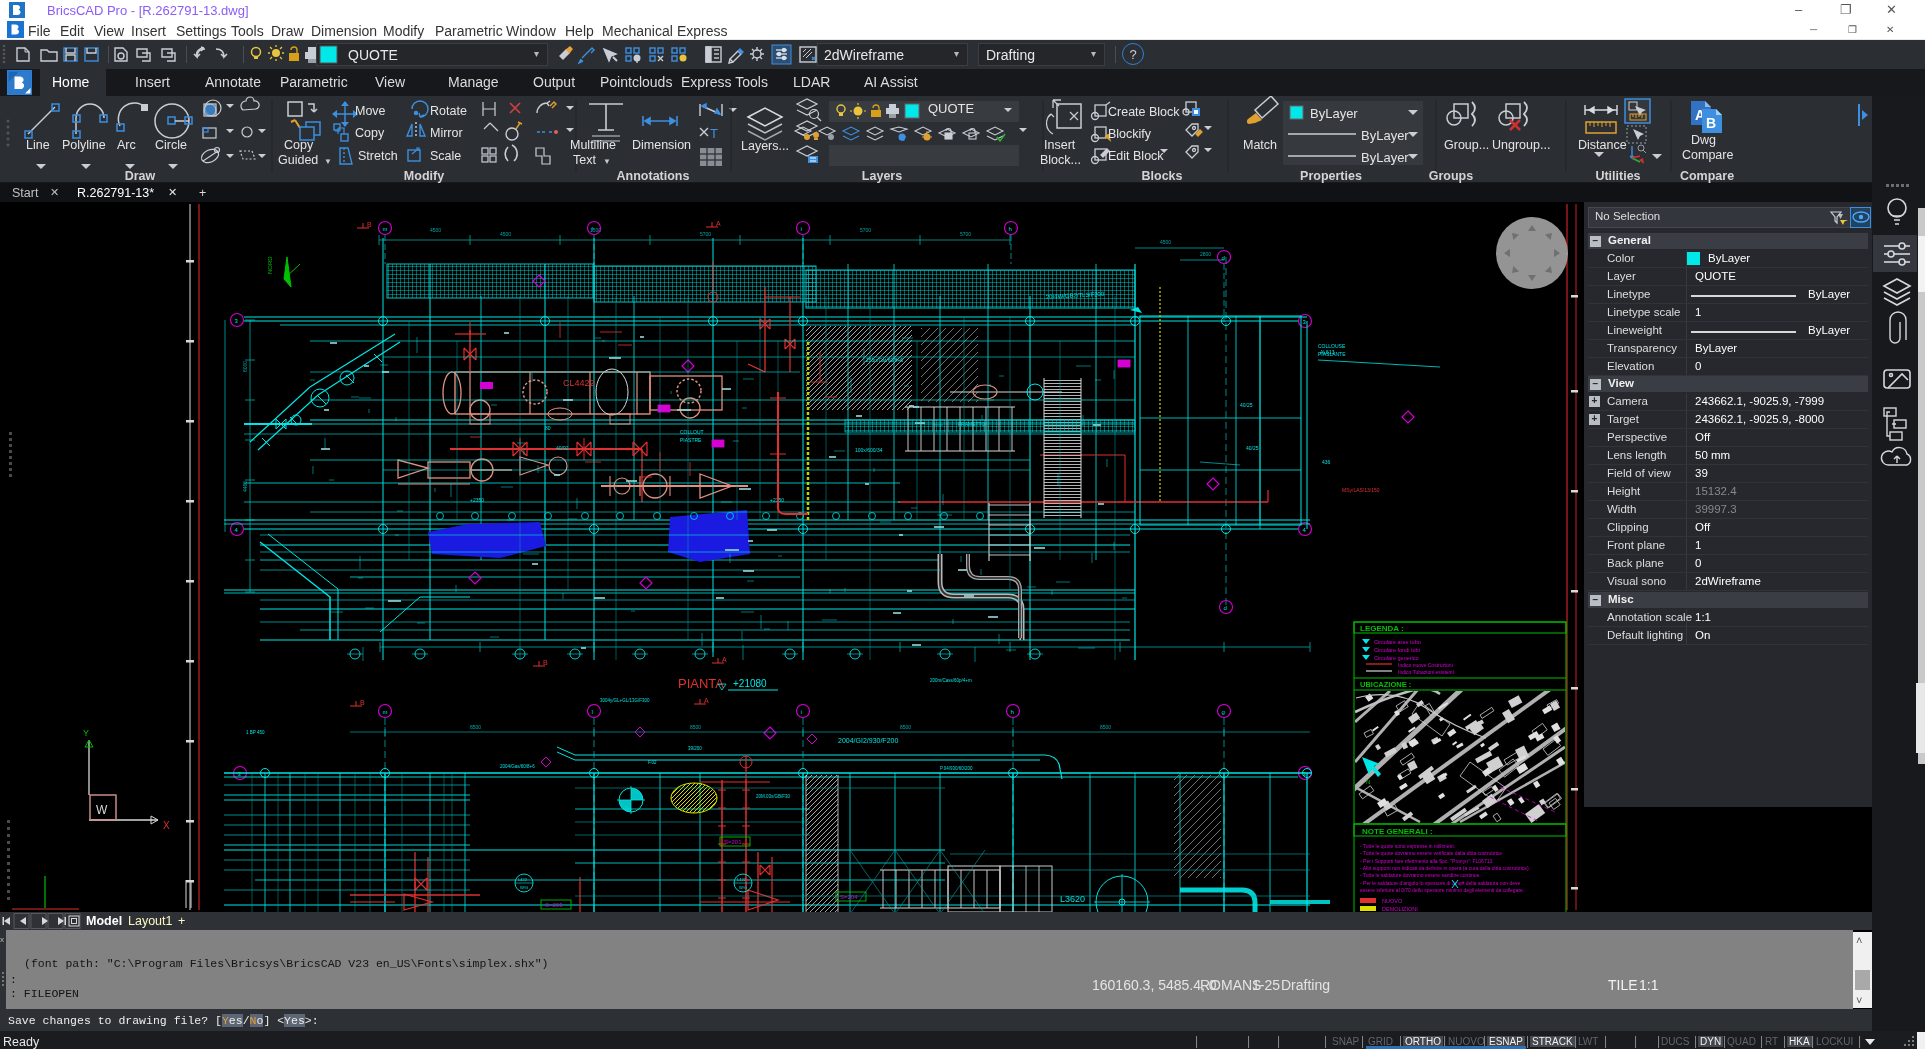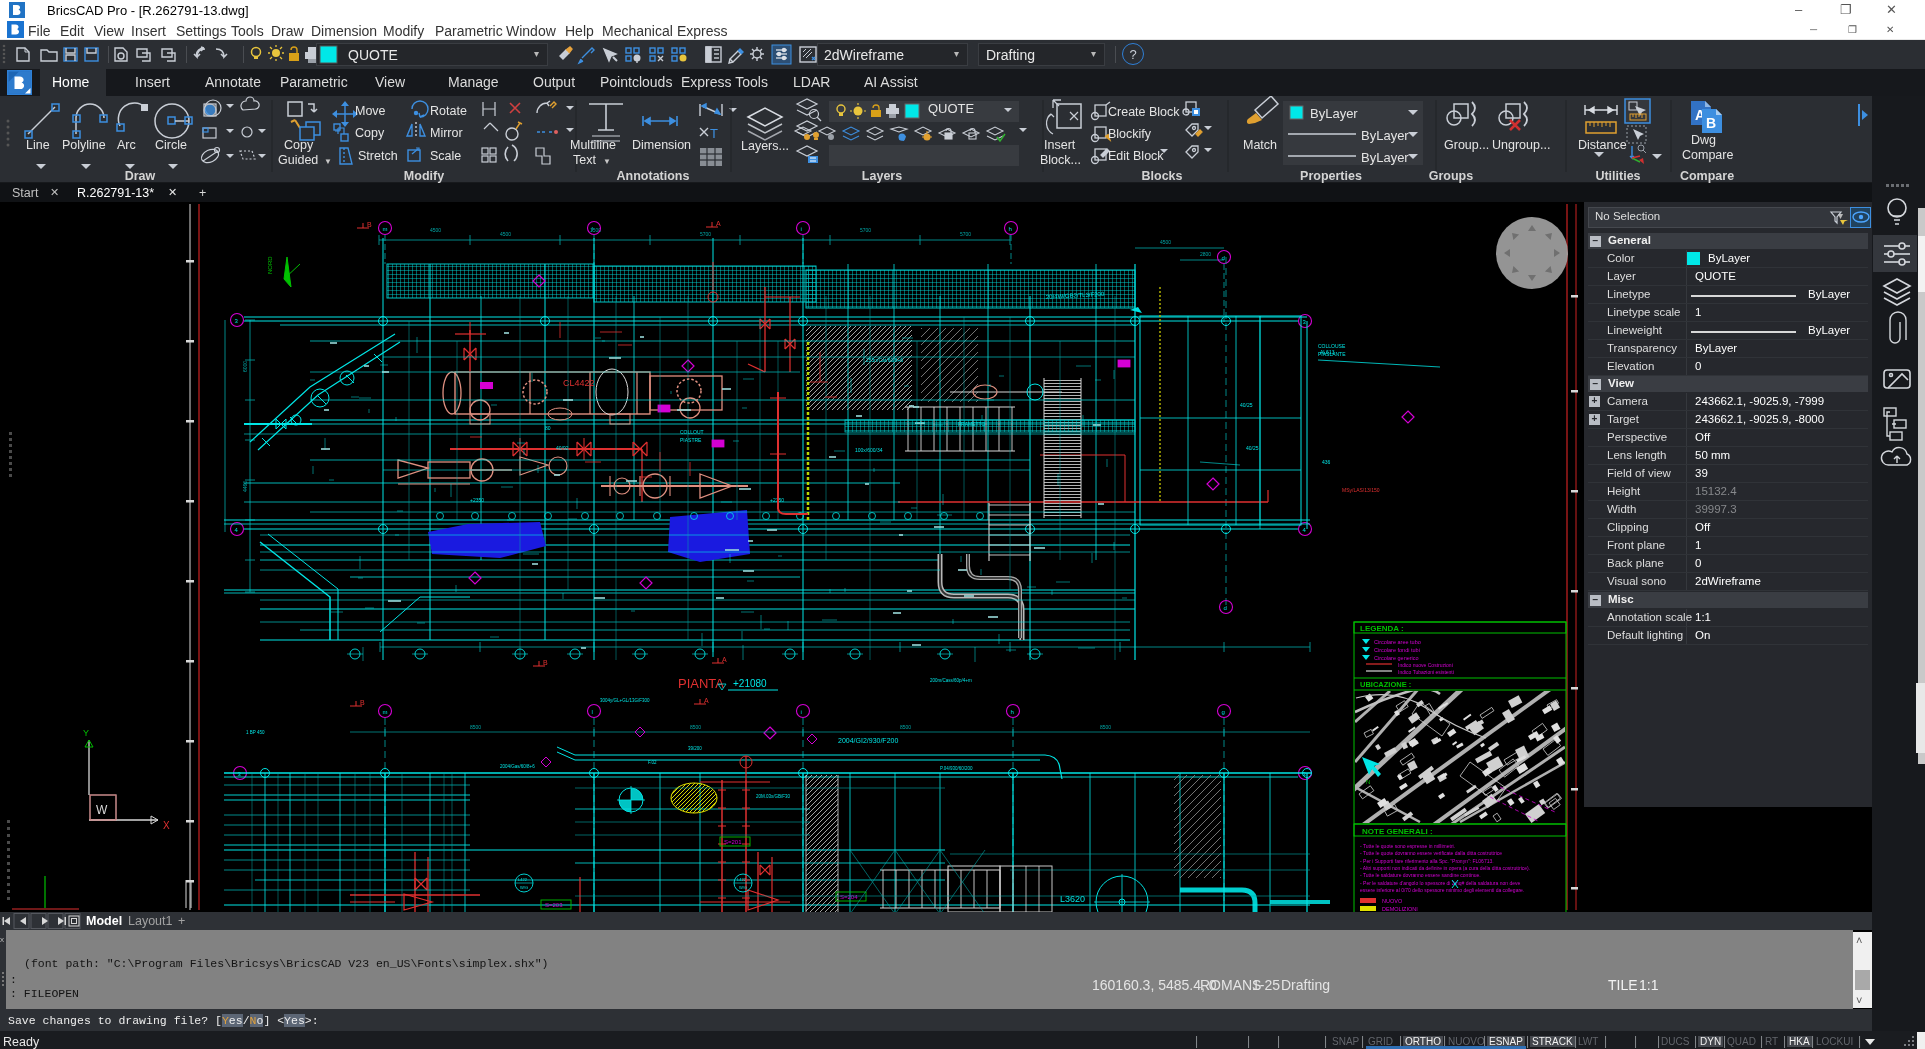--- a/index.html
+++ b/index.html
@@ -1,21 +1,21 @@
 <!DOCTYPE html>
 <html><head>
 <meta charset="utf-8">
 <style>
 * { margin:0; padding:0; box-sizing:border-box; }
 html,body { width:1925px; height:1049px; overflow:hidden; background:#000; }
 body { font-family:"Liberation Sans", sans-serif; position:relative; }
 .abs { position:absolute; }
 
 #titlebar { left:0; top:0; width:1925px; height:20px; background:#fff; }
-#titlebar .ttl { left:47px; top:3px; font-size:13px; color:#000000; }
+#titlebar .ttl { left:47px; top:3px; font-size:13px; color:#8b5cf6; }
 #menubar { left:0; top:20px; width:1925px; height:20px; background:#fff; border-bottom:1px solid #e8e8e8;}
 .menuitem { top:23px; font-size:14px; color:#333; }
 .winbtn { color:#555; font-size:13px; }
 
 #toolbar { left:0; top:40px; width:1925px; height:29px; background:#2b2e33; }
 .tsep { top:46px; width:1px; height:17px; background:#4a4d52; }
 .combo { background:#24262a; border:1px solid #3a3d42; color:#e8e8e8; font-size:14px; }
 .combo .arr { position:absolute; right:8px; top:4px; color:#b8b8b8; font-size:10px; }
 
 #ribtabs { left:0; top:69px; width:1925px; height:27px; background:#16181c; }
@@ -36,21 +36,21 @@
 .prow { position:absolute; left:4px; width:280px; height:18px; border-bottom:1px solid #303338; }
 .prow .lab { position:absolute; left:19px; top:2px; }
 .prow .val { position:absolute; left:107px; top:2px; color:#fff; }
 .phead { position:absolute; left:4px; width:280px; height:17px; background:#3a3d43; border-bottom:1px solid #26282d; font-weight:bold; color:#f0f0f0; }
 .phead .htxt { position:absolute; left:20px; top:1px; }
 .pminus { position:absolute; left:2px; top:3px; width:11px; height:11px; background:#b9bdc4; color:#26282d; font-size:10px; line-height:10px; text-align:center; font-weight:bold;}
 
 #strip { left:1872px; top:96px; width:53px; height:935px; background:#17191d; }
 
 #modeltabs { left:0; top:912px; width:1872px; height:18px; background:#2e3136; }
-.mtab { font-size:12.5px; color:#a3a3a3; top:2px; }
+.mtab { font-size:12.5px; color:#fef9c3; top:2px; }
 #cmdhist { left:6px; top:930px; width:1847px; height:79px; background:#828282; font-family:"Liberation Mono",monospace; font-size:11.5px; color:#141414; }
 #cmdline { left:0; top:1009px; width:1872px; height:22px; background:#2d3035; font-family:"Liberation Mono",monospace; font-size:11.5px; color:#ededed; }
 #statusbar { left:0; top:1031px; width:1925px; height:18px; background:#1a1c20; font-size:13px; color:#d8d8d8; }
 .sbit { position:absolute; top:977px; font-size:14px; }
 .sbon { background:#44474d; color:#f2f2f2; padding:0 2px; font-size:10px; top:1036px;}
 .sboff { color:#63666c; font-size:10px; top:1036px; }
 .ssep { position:absolute; top:1034px; color:#8a8d92; font-size:12px;}
 </style>
 </head>
 <body>

